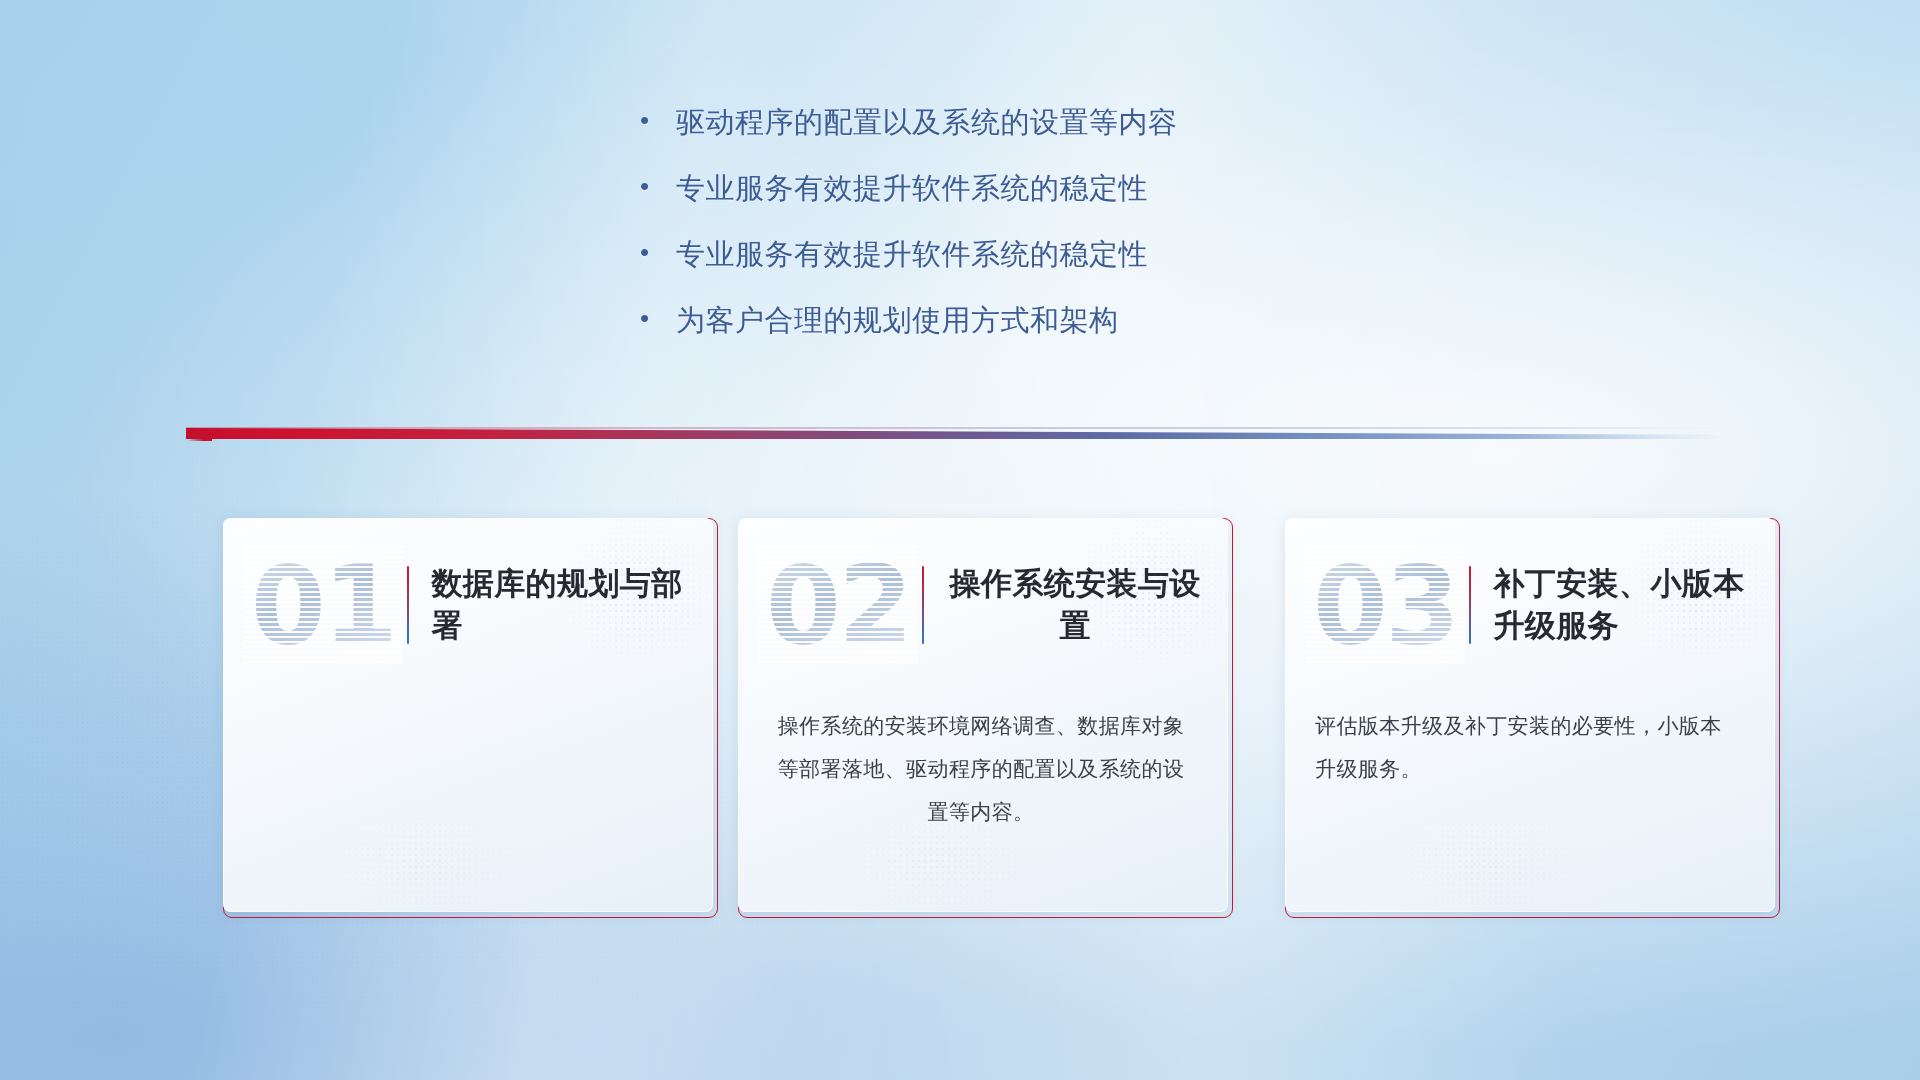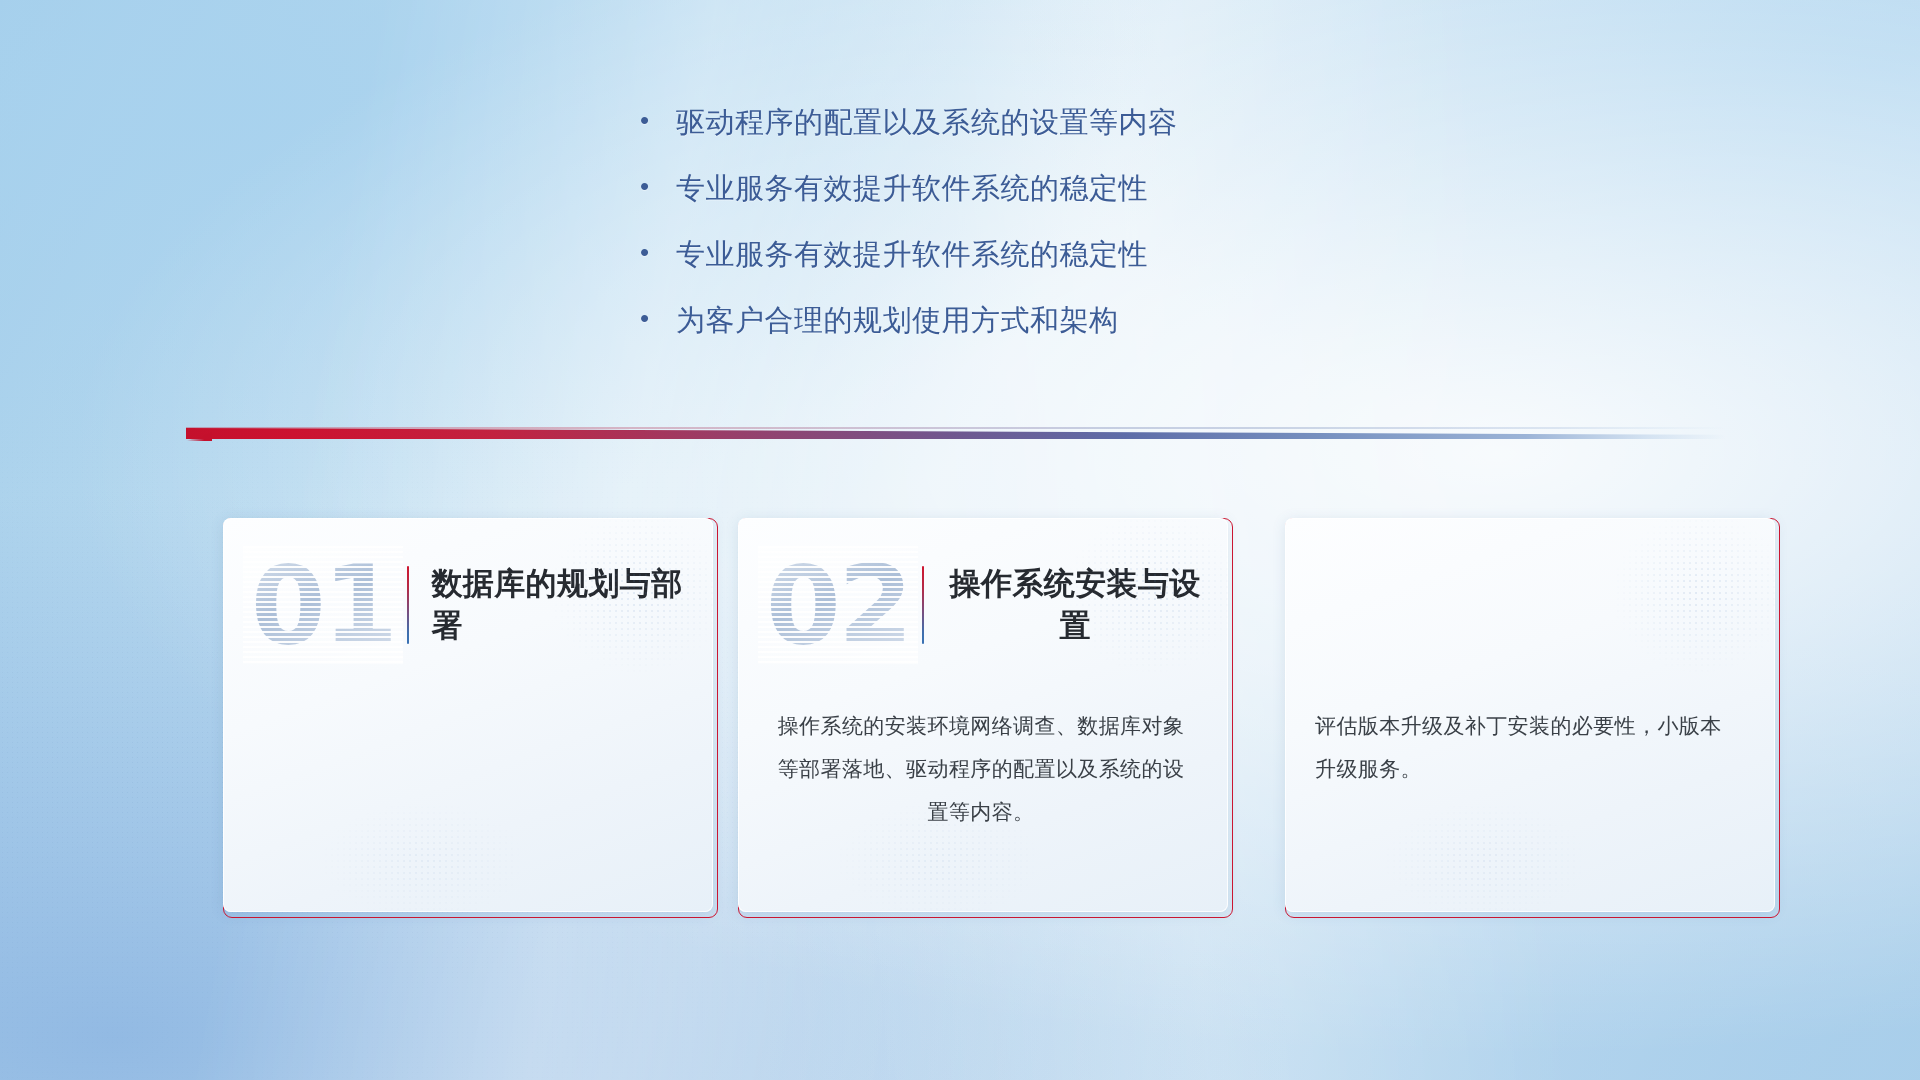--- a/index.html
+++ b/index.html
@@ -245,15 +245,24 @@
       <div class="card-title">操作系统安装与设置</div>
     </div>
     <div class="card-body">操作系统的安装环境网络调查、数据库对象等部署落地、驱动程序的配置以及系统的设置等内容。</div>
   </div>
 </div>
 
 <div class="card c3">
   <div class="card-accent"></div>
   <div class="card-surface">
     <div class="dots-bl"></div>
+    <div class="card-head">
+      <div class="card-num-wrap">
+        <div class="num-glyph">03</div>
+        <div class="num-stripes"></div>
+        <div class="num-tint"></div>
+      </div>
+      <div class="card-vline"></div>
+      <div class="card-title">补丁安装、小版本升级服务</div>
+    </div>
     <div class="card-body">评估版本升级及补丁安装的必要性，小版本升级服务。</div>
   </div>
 </div>
 
 </body></html>

